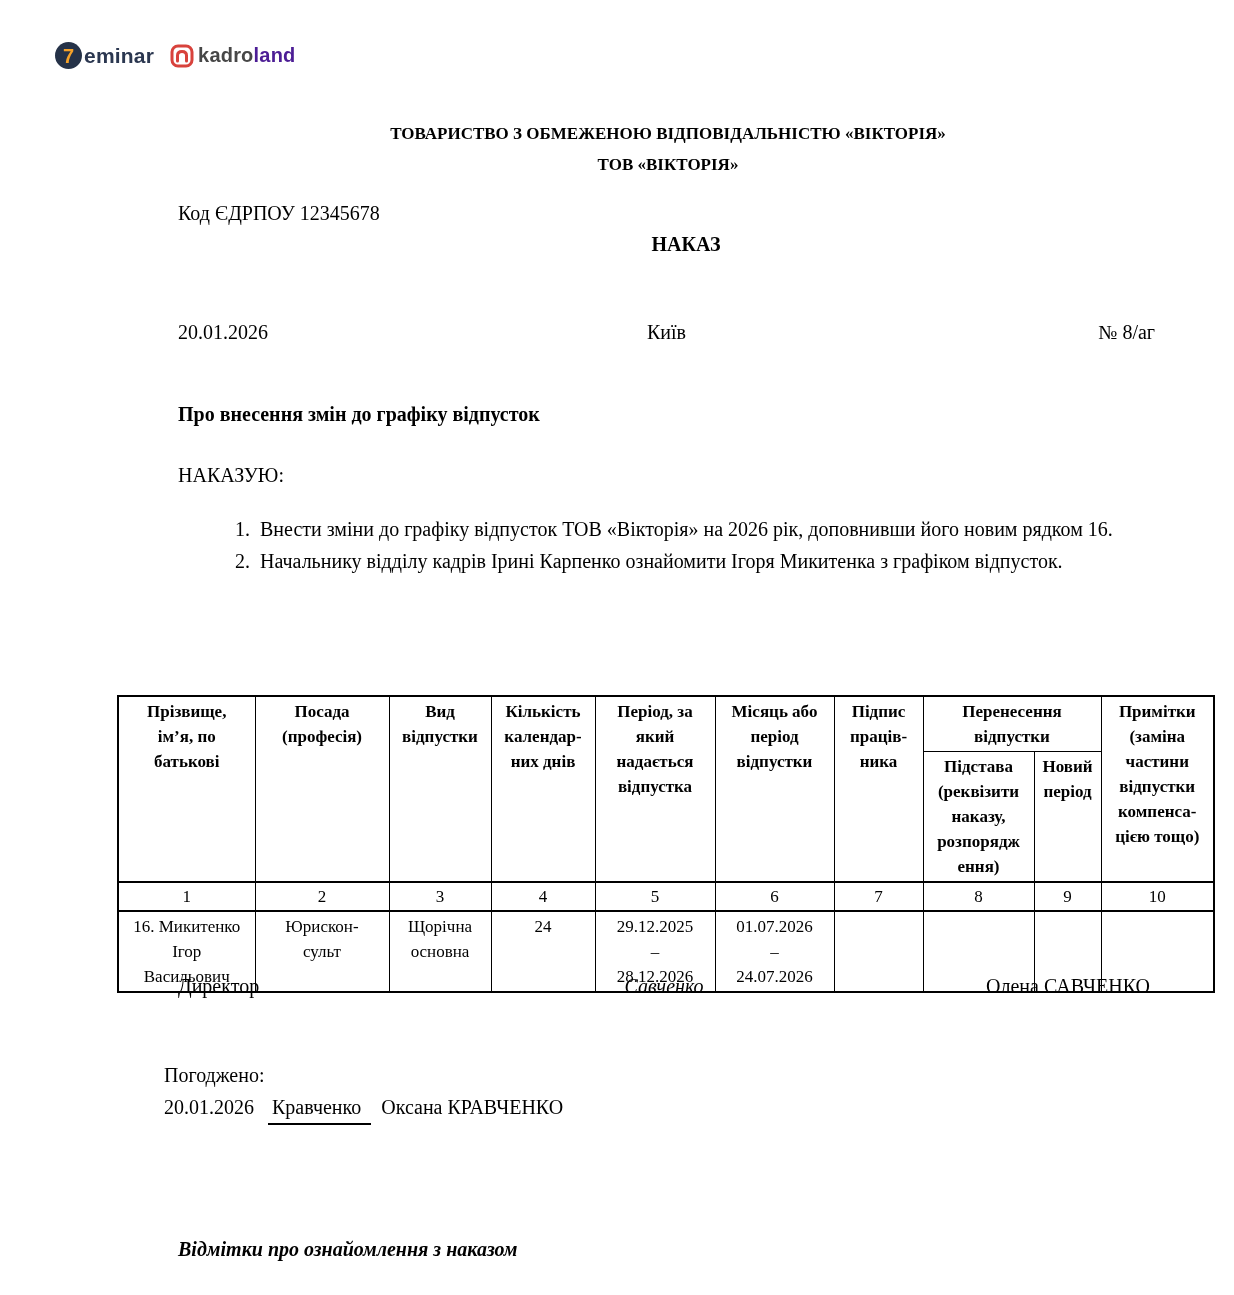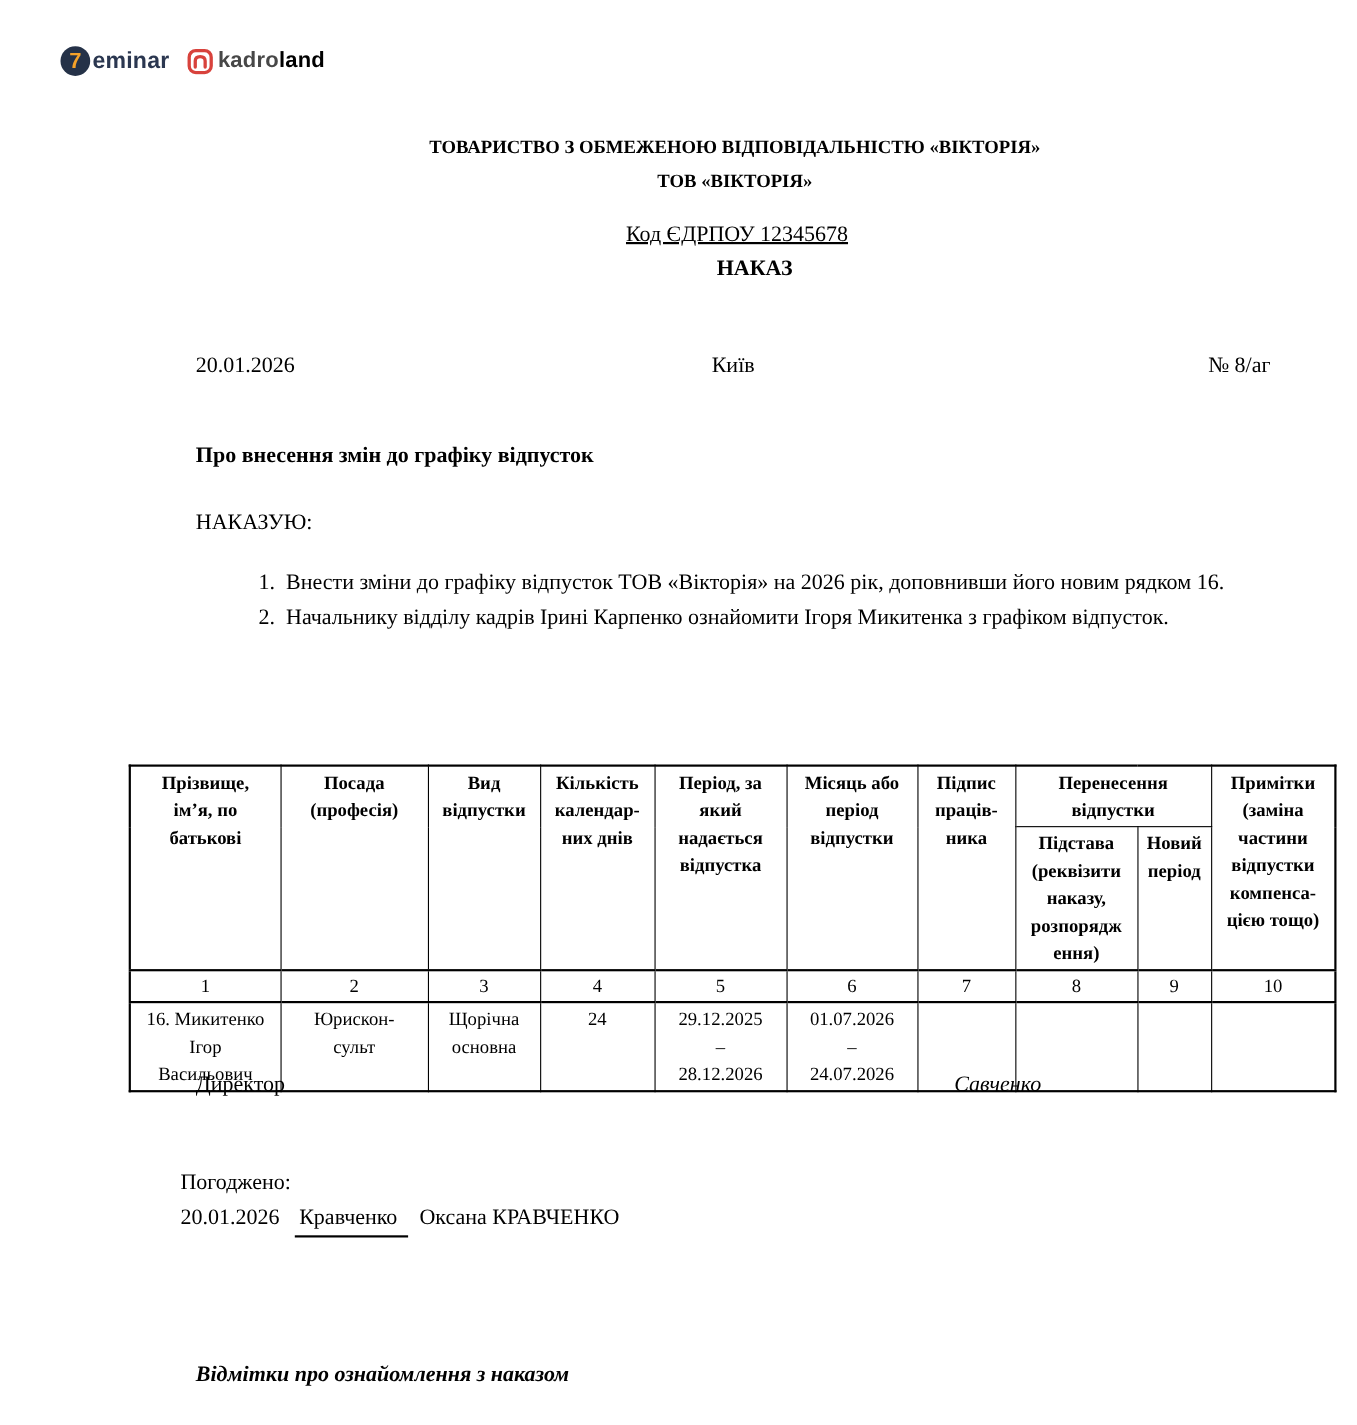--- a/index.html
+++ b/index.html
@@ -15,26 +15,26 @@
            font-family: "Liberation Sans", sans-serif; }
   .seminar { display: flex; align-items: center; }
   .seminar-circle { width: 27px; height: 27px; border-radius: 50%; background: #253248;
                     display: flex; align-items: center; justify-content: center; }
   .seminar-digit { color: #f6a229; font-weight: bold; font-size: 20px; line-height: 1; }
   .seminar-text { font-weight: bold; font-size: 21px; color: #2b3750; margin-left: 2px; letter-spacing: 0.2px; }
   .kadroland { display: flex; align-items: center; }
   .kadro-icon { width: 24px; height: 24px; margin-right: 4px; }
   .kadro-text { font-weight: bold; font-size: 20px; letter-spacing: 0.2px; }
   .kadro-dark { color: #474747; }
-  .kadro-red { color: #000000; }
+  .kadro-red { color: #4c1d95; }
 
   
   .title-block { position: absolute; left: 178px; width: 980px; top: 118px; text-align: center;
                  font-weight: bold; font-size: 17px; line-height: 31px; }
-  .edrpou { position: absolute; left: 178px; width: 984px; top: 202px; text-align: center; font-size: 20px; text-decoration: underline; }
+  .edrpou { position: absolute; left: 178px; width: 984px; top: 202px; text-align: left; font-size: 20px; }
   .doc-type { position: absolute; left: 196px; width: 980px; top: 233px; text-align: center;
               font-weight: bold; font-size: 20px; }
   .date-line { position: absolute; left: 178px; width: 977px; top: 321px; display: flex; font-size: 20px; }
   .date-line > div { flex: 1; }
   .dl-center { text-align: center; }
   .dl-right { text-align: right; }
   .subject { position: absolute; left: 178px; top: 403px; font-weight: bold; font-size: 20px; }
   .order-word { position: absolute; left: 178px; top: 464px; font-size: 20px; }
   .paras { position: absolute; left: 178px; width: 978px; top: 514px; font-size: 20px;
            line-height: 31.5px; text-align: justify; }
@@ -197,20 +197,21 @@
       <td></td>
       <td></td>
       <td></td>
     </tr>
   </tbody>
     </table>
 
   <div class="sig-row">
     <div>Директор</div>
     <div class="sig-center">Савченко</div>
+    <div class="sig-right">Олена САВЧЕНКО</div>
   </div>
 
   <div class="approval">
     <div>Погоджено:</div>
     <div class="line3">
       <span>20.01.2026</span>
       <span class="appr-sign">Кравченко</span>
       <span>Оксана КРАВЧЕНКО</span>
     </div>
   </div>

